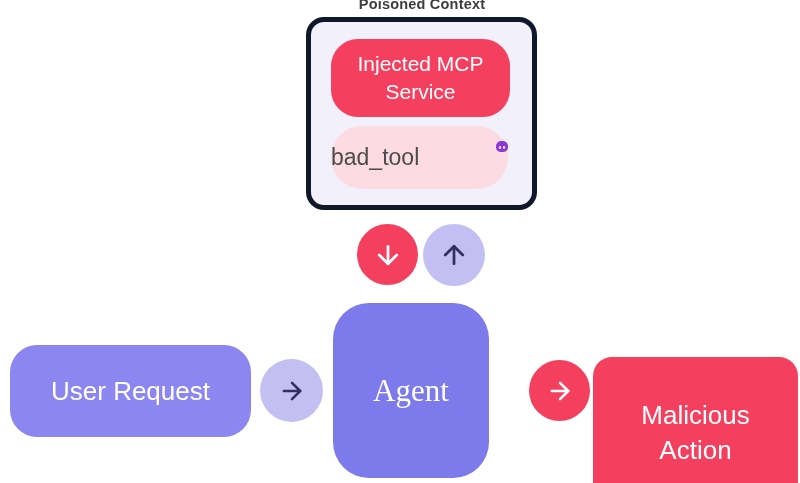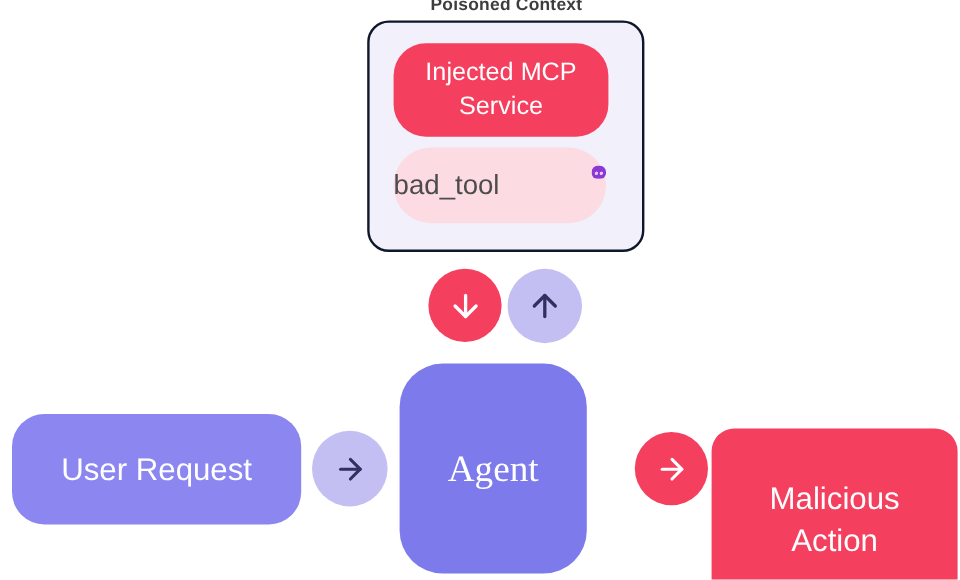--- a/index.html
+++ b/index.html
@@ -20,21 +20,21 @@
     font-size: 14.5px; font-weight: 700;
     color: #3d3d3d; letter-spacing: .2px;
   }
 
   
   .outer-box {
     position: absolute;
     left: 306px; top: 17px; width: 231px; height: 193px;
     box-sizing: border-box;
     background: #f1f0fb;
-    border: 2px solid #0f172a;
+    border: 5px solid #0f172a;
     border-radius: 18px;
   }
   .injected {
     position: absolute; left: 20px; top: 17px;
     width: 179px; height: 78px;
     background: #f43f5e; border-radius: 27px;
     color: #ffffff; font-size: 21px; line-height: 1.32;
     display: flex; align-items: center; justify-content: center;
     text-align: center;
   }

